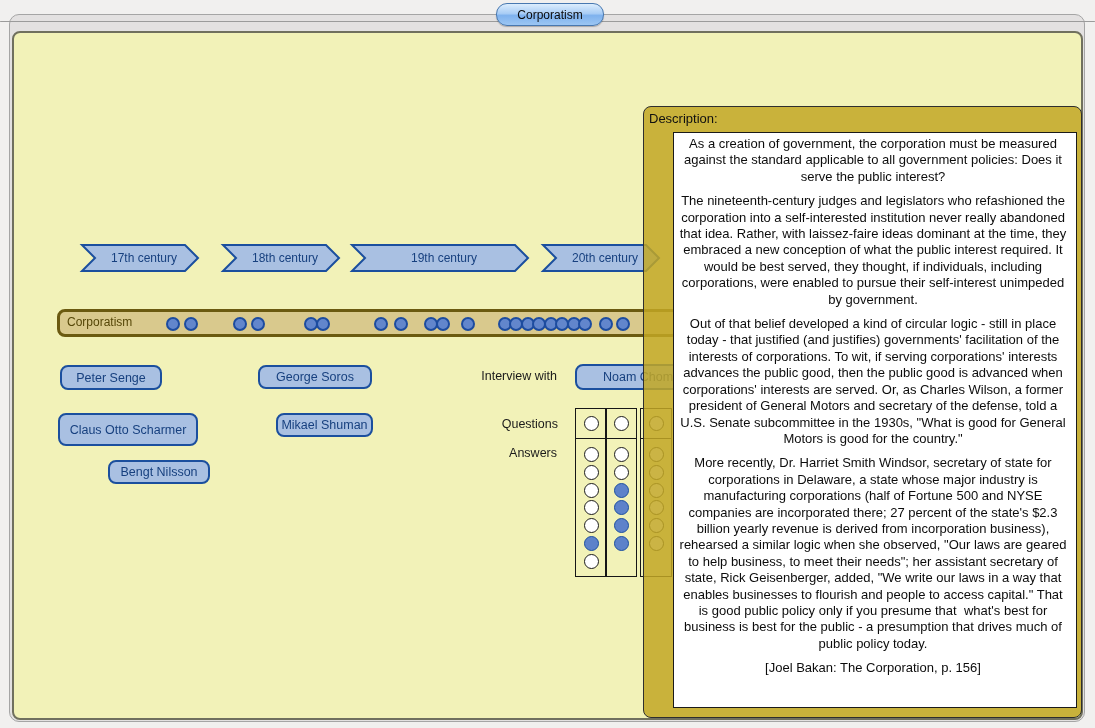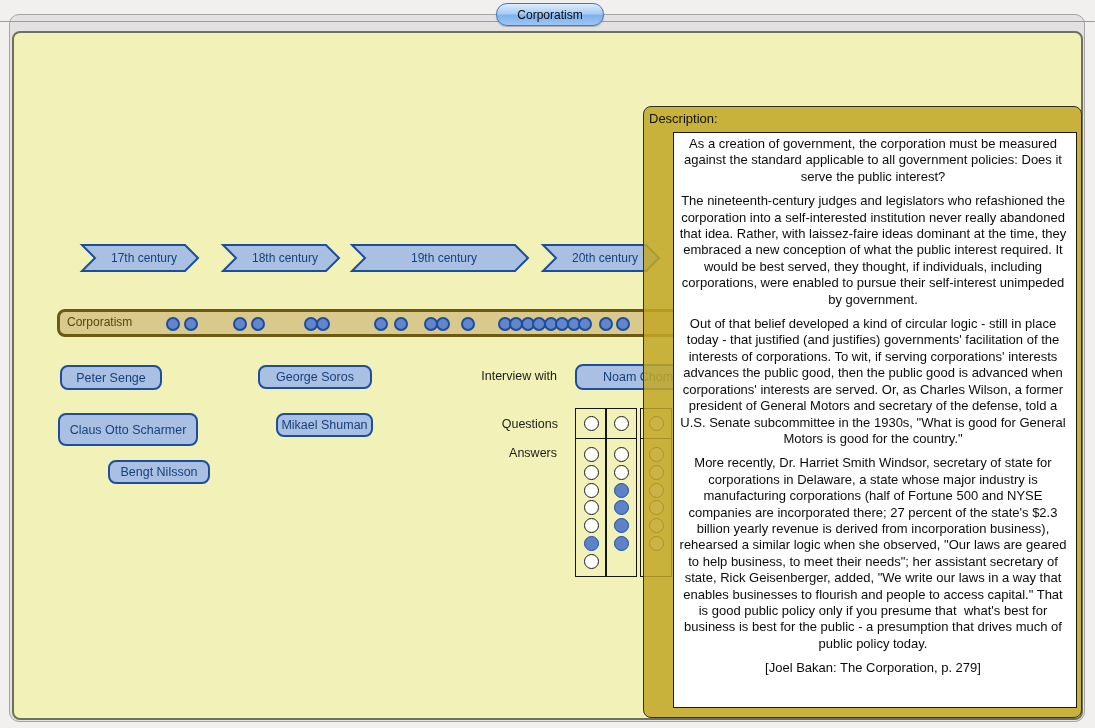--- a/index.html
+++ b/index.html
@@ -160,17 +160,17 @@
       </div>
     </div>
 
   <div class="abs" id="desc-panel">
     <span id="desc-title">Description:</span>
     <div id="desc-text">
         <p>As a creation of government, the corporation must be measured against the standard applicable to all government policies: Does it serve the public interest?</p>
         <p>The nineteenth-century judges and legislators who refashioned the corporation into a self-interested institution never really abandoned that idea. Rather, with laissez-faire ideas dominant at the time, they embraced a new conception of what the public interest required. It would be best served, they thought, if individuals, including corporations, were enabled to pursue their self-interest unimpeded by government.</p>
         <p>Out of that belief developed a kind of circular logic - still in place today - that justified (and justifies) governments' facilitation of the interests of corporations. To wit, if serving corporations' interests advances the public good, then the public good is advanced when corporations' interests are served. Or, as Charles Wilson, a former president of General Motors and secretary of the defense, told a U.S. Senate subcommittee in the 1930s, "What is good for General Motors is good for the country."</p>
         <p>More recently, Dr. Harriet Smith Windsor, secretary of state for corporations in Delaware, a state whose major industry is manufacturing corporations (half of Fortune 500 and NYSE companies are incorporated there; 27 percent of the state's $2.3 billion yearly revenue is derived from incorporation business), rehearsed a similar logic when she observed, "Our laws are geared to help business, to meet their needs"; her assistant secretary of state, Rick Geisenberger, added, "We write our laws in a way that enables businesses to flourish and people to access capital." That is good public policy only if you presume that  what's best for business is best for the public - a presumption that drives much of public policy today.</p>
-        <p>[Joel Bakan: The Corporation, p. 279]</p>
+        <p>[Joel Bakan: The Corporation, p. 156]</p>
       </div>
   </div>
 
 </div>
 
 </body></html>

